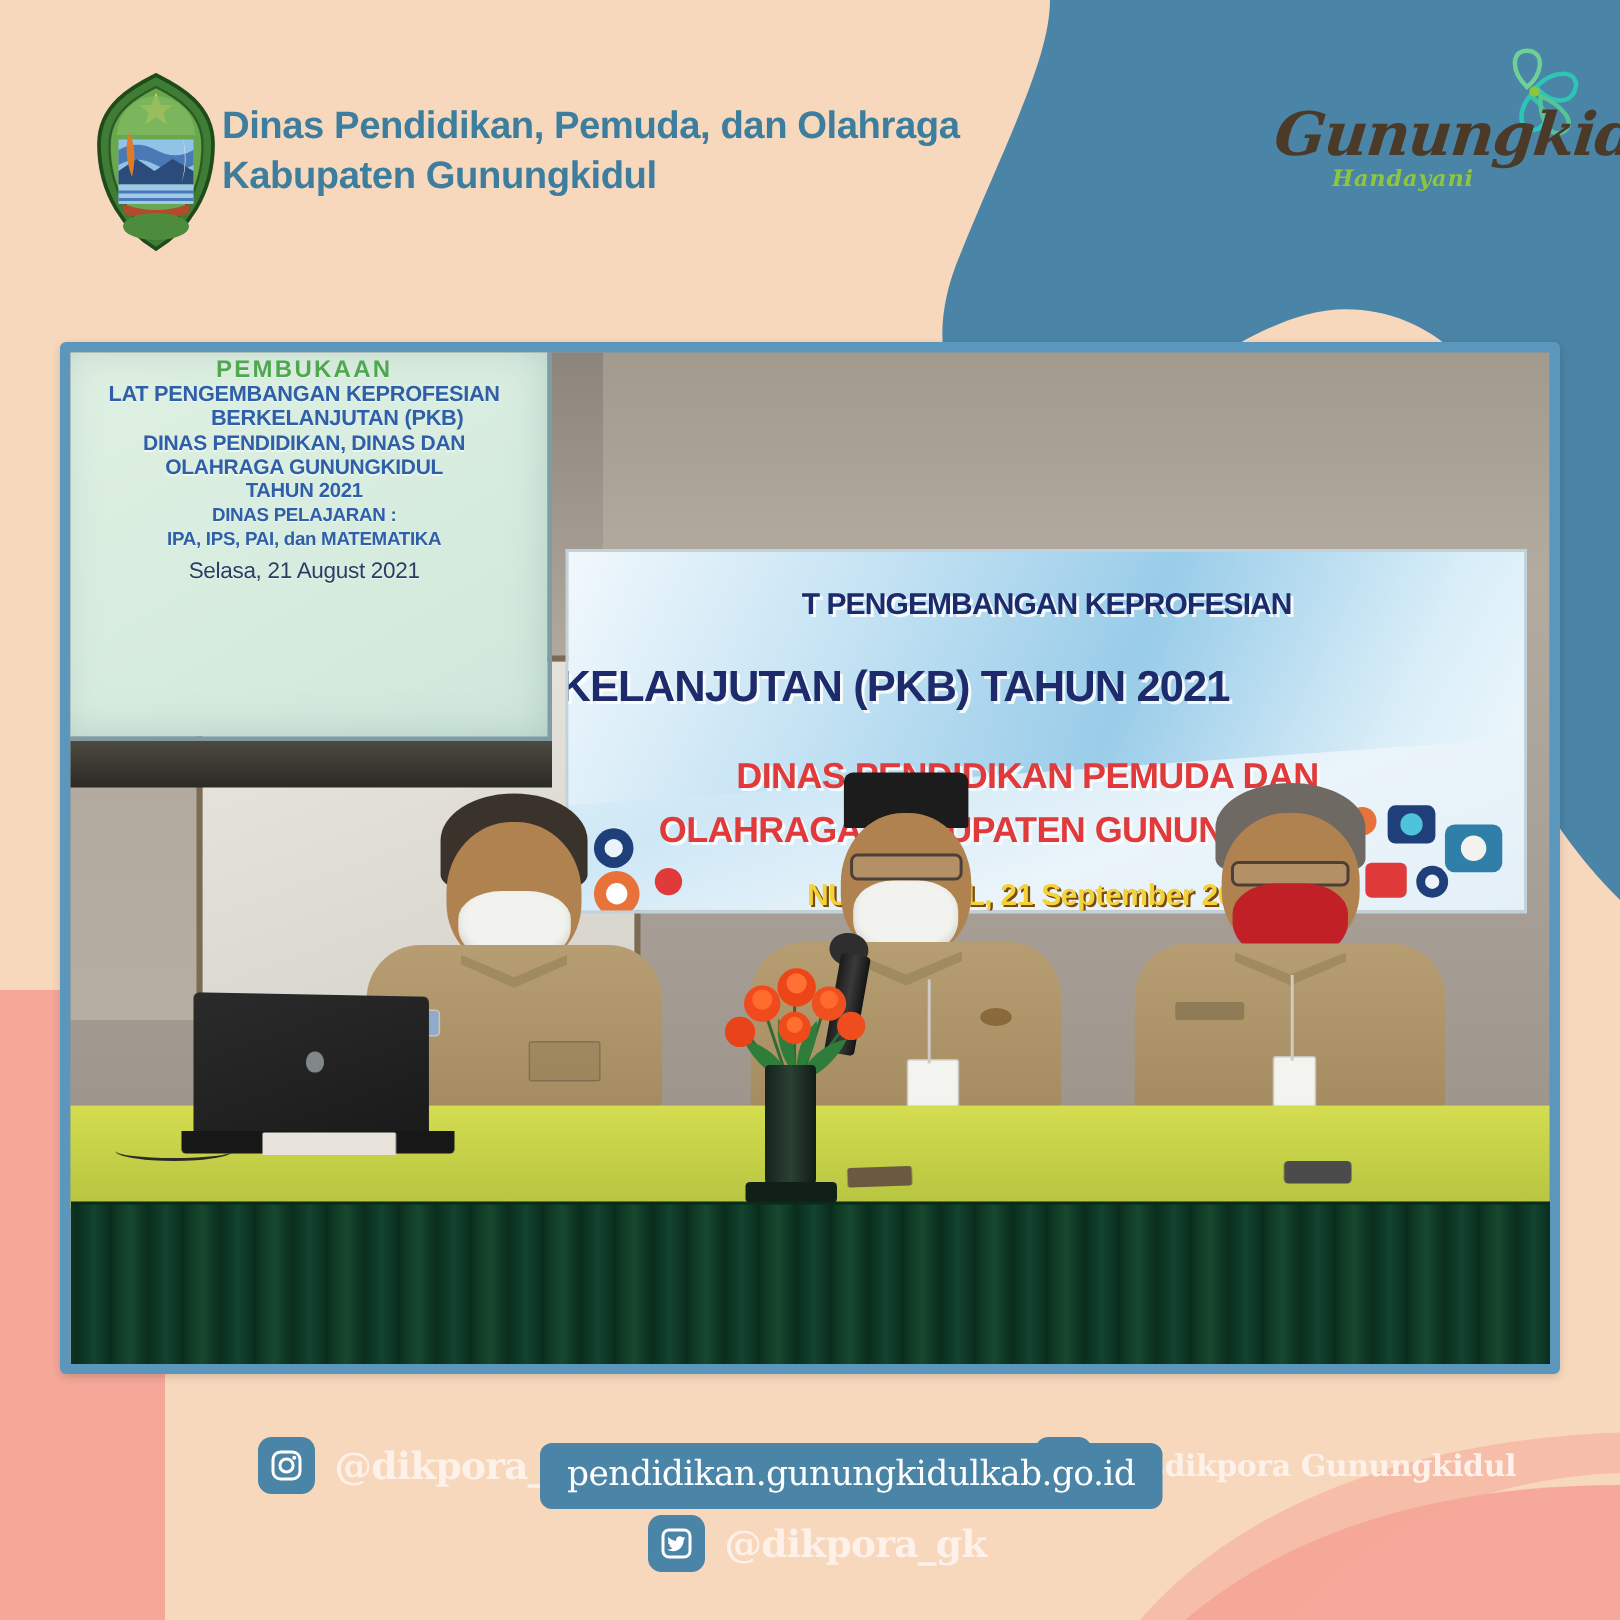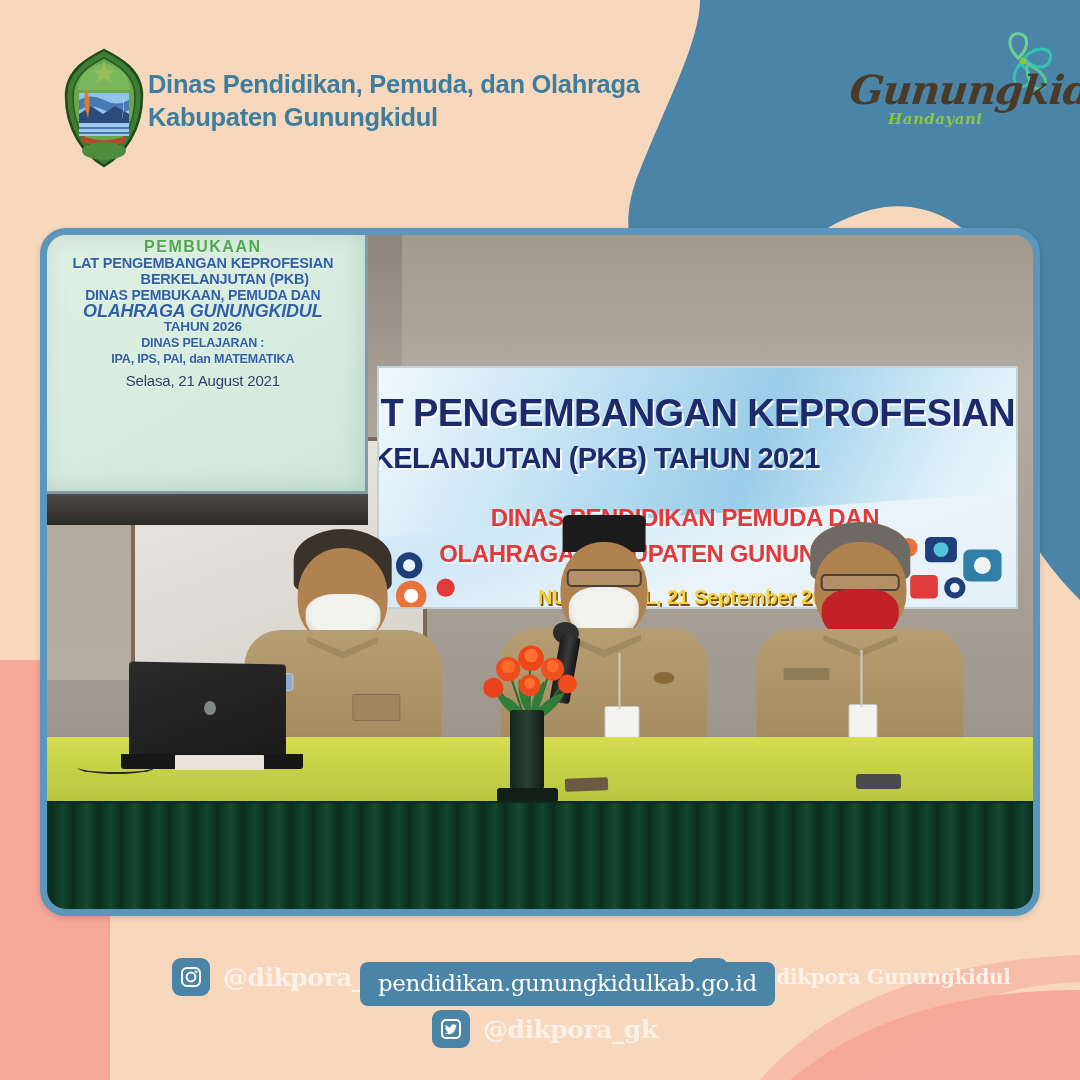--- a/index.html
+++ b/index.html
@@ -50,21 +50,21 @@
     font-style:italic; font-weight:bold;
     font-size:15px; color:#8cc63f;
     letter-spacing:0.5px;
   }
 
   
   .photo-frame {
     position:absolute; left:40px; top:228px;
     width:1000px; height:688px;
     border:7px solid #5b97bd;
-    border-radius:26px;
+    border-radius:4px;
     overflow:hidden;
     background:#9a9287;
     z-index:6;
     box-shadow:0 2px 6px rgba(0,0,0,.15);
   }
   .photo-inner { position:absolute; inset:0; }
 
   
   .wall {
     position:absolute; left:0; top:0; width:100%; height:78%;
@@ -99,21 +99,21 @@
     font-weight:bold;
     font-size:13px;
     line-height:16px;
     letter-spacing:-0.2px;
     text-shadow:0 1px 0 rgba(255,255,255,.6);
   }
   .screen-txt .l1 { color:#4fa84f; font-size:16px; letter-spacing:1.5px; }
   .screen-txt .l2 { font-size:14.5px; }
   .screen-txt .l3 { font-size:14.5px;padding-left:44px; }
   .screen-txt .l4 { font-size:14px; }
-  .screen-txt .l5 { font-size:18px;font-style:italic; }
+  .screen-txt .l5 { font-size:14px; }
   .screen-txt .l6 { font-size:13.5px; }
   .screen-txt .l7 { font-size:12.5px; }
   .screen-txt .l8 { font-size:12.5px; }
   .screen-txt .l9 { font-size:15px; color:#273f63; font-weight:normal; margin-top:6px; display:block; }
   .screen-shadow {
     position:absolute; left:-1%; top:38.5%; width:33.6%; height:4.5%;
     background:linear-gradient(180deg,#4d4a42,#2c2a25);
   }
 
   
@@ -125,21 +125,21 @@
   }
   .banner-swoosh {
     position:absolute; left:-5%; top:-30%; width:120%; height:90%;
     background:linear-gradient(115deg,#ffffff 0%, #bfe0f2 32%, #8fc7e6 55%, #d9eef8 78%, #ffffff 100%);
     transform:rotate(-4deg);
     opacity:.85;
   }
   .banner-l1 {
     position:absolute; left:-1%; top:10%; width:102%;
     text-align:center; color:#1d2a6b; font-weight:bold;
-    font-size:38px; letter-spacing:-0.6px;
+    font-size:20px; letter-spacing:-0.6px;
     text-shadow:2px 2px 0 rgba(255,255,255,.85);
   }
   .banner-l2 {
     position:absolute; left:-1%; top:31%; width:102%;
     text-align:left; color:#1d2a6b; font-weight:bold;
     font-size:29px; letter-spacing:-0.6px;
     text-shadow:2px 2px 0 rgba(255,255,255,.85);
   }
   .banner-l3 {
     position:absolute; left:-2%; top:57%; width:100%;
@@ -375,23 +375,23 @@
       <div class="wall"></div>
       <div class="wall-left-panel"></div>
       <div class="whiteboard"></div>
       <div class="whiteboard-tray"></div>
 
       <div class="screen">
         <div class="screen-txt">
           <div class="l1">PEMBUKAAN</div>
           <div class="l2">LAT PENGEMBANGAN KEPROFESIAN</div>
           <div class="l3">BERKELANJUTAN (PKB)</div>
-          <div class="l4">DINAS PEMBUKAAN, PEMUDA DAN</div>
+          <div class="l4">DINAS PENDIDIKAN, DINAS DAN</div>
           <div class="l5">OLAHRAGA GUNUNGKIDUL</div>
-          <div class="l6">TAHUN 2026</div>
+          <div class="l6">TAHUN 2021</div>
           <div class="l7">DINAS PELAJARAN :</div>
           <div class="l8">IPA, IPS, PAI, dan MATEMATIKA</div>
           <div class="l9">Selasa, 21 August 2021</div>
         </div>
       </div>
       <div class="screen-shadow"></div>
 
       <div class="banner">
         <div class="banner-swoosh"></div>
         <svg class="banner-deco-l" viewBox="0 0 80 80" xmlns="http://www.w3.org/2000/svg">

